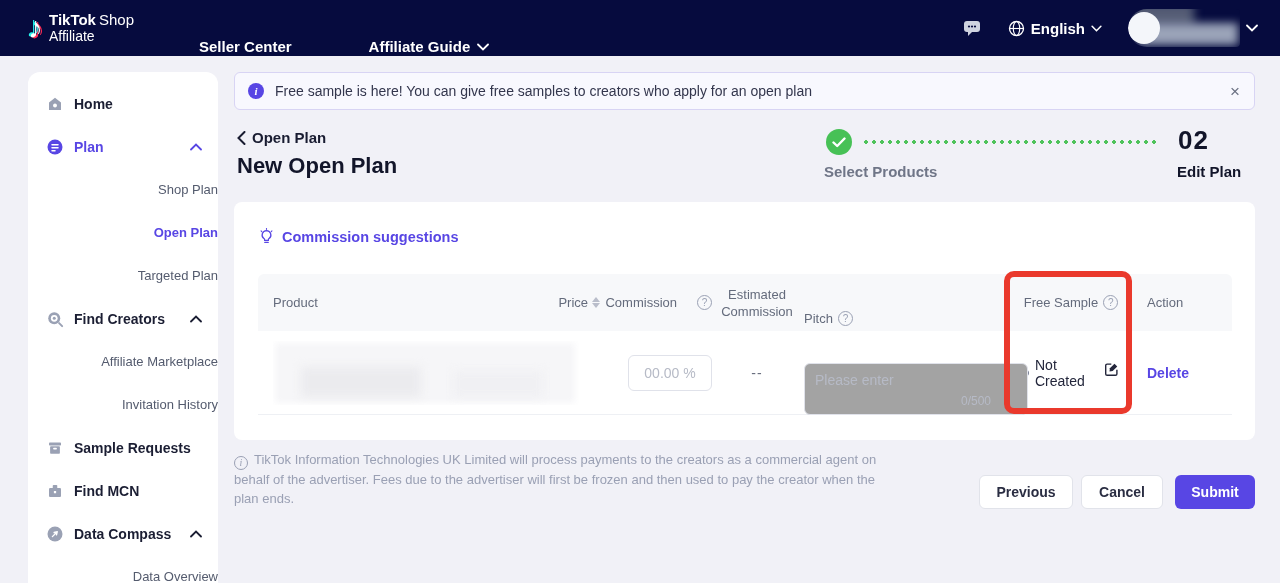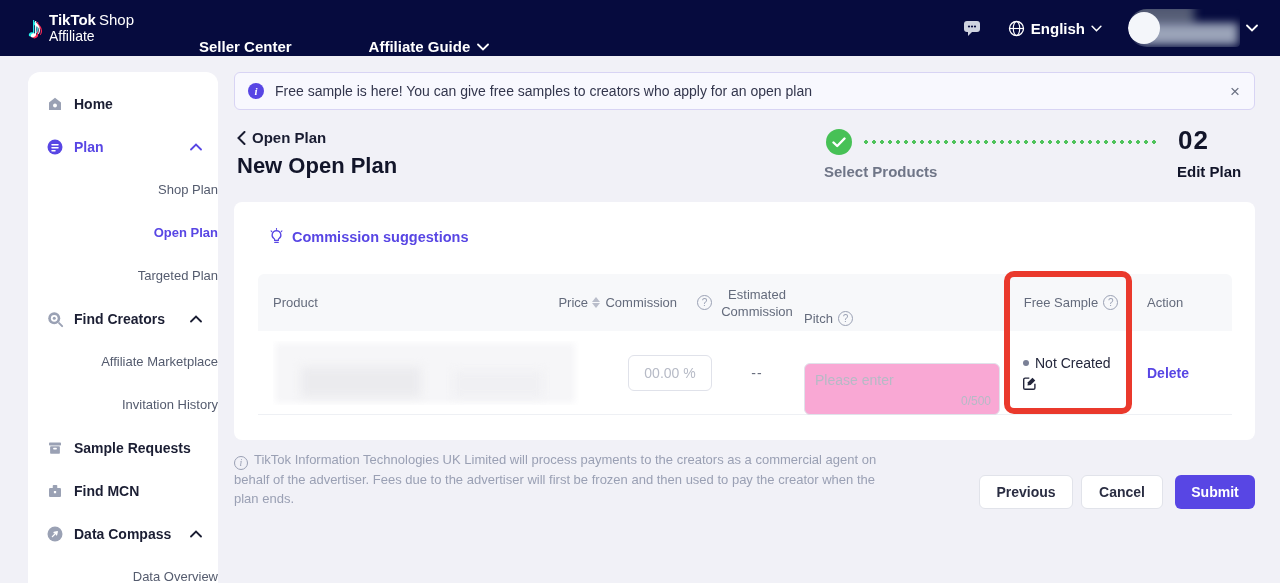--- a/index.html
+++ b/index.html
@@ -87,21 +87,21 @@
     background:#47c156; display:flex; align-items:center; justify-content:center; }
   .step-dots { position:absolute; left:862px; top:140px; width:298px; height:4px;
     background-image:radial-gradient(circle, #4ec35b 1.6px, transparent 1.9px);
     background-size:8px 4px; background-repeat:repeat-x; }
   .step-num { position:absolute; left:1178px; top:125px; font-size:26px; font-weight:700; color:#12152a; letter-spacing:1px; }
   .step-label1 { position:absolute; left:824px; top:163px; font-size:15px; font-weight:600; color:#6f7587; }
   .step-label2 { position:absolute; left:1177px; top:163px; font-size:15px; font-weight:700; color:#12152a; }
 
   
   .card { position:absolute; left:234px; top:202px; width:1021px; height:238px; background:#fff; border-radius:8px; }
-  .suggestions { position:absolute; left:268px; top:228px; display:flex; align-items:center; gap:7px;
+  .suggestions { position:absolute; left:258px; top:228px; display:flex; align-items:center; gap:7px;
     color:#5846e4; font-size:14.5px; font-weight:700; cursor:pointer; }
 
   
   .tbl { position:absolute; left:258px; top:274px; width:974px; }
   .tbl-head {
     display:flex; align-items:center; height:57px; background:#f7f8fa; border-radius:6px 6px 0 0;
     font-size:13px; color:#646b7c;
   }
   .tbl-row { display:flex; align-items:center; height:84px; background:#fff; border-bottom:1px solid #eef0f4; }
   .col-product { width:280px; padding-left:15px; }
@@ -128,28 +128,28 @@
 
   .comm-input {
     width:84px; height:36px; border:1px solid #e0e2ea; border-radius:6px; background:#fff;
     font-size:14px; text-align:center; color:#2a2d42; outline:none;
     font-family:"Liberation Sans", sans-serif;
   }
   .comm-input::placeholder { color:#b6bac6; }
   .est-val { color:#6a7080; font-size:14px; letter-spacing:1px; }
   .pitch-box { position:relative; width:196px; height:52px; }
   .pitch-ta {
-    width:196px; height:52px; border:1px solid #e0e2ea; border-radius:6px; resize:none;
-    font-size:14px; padding:8px 10px; color:#2a2d42; outline:none; background:#f9a8d4;
+    width:224px; height:52px; border:1px solid #e0e2ea; border-radius:6px; resize:none;
+    font-size:14px; padding:8px 10px; color:#2a2d42; outline:none; background:#a3a3a3;
     font-family:"Liberation Sans", sans-serif;
   }
   .pitch-ta::placeholder { color:#b6bac6; }
   .pitch-count { position:absolute; right:9px; bottom:7px; font-size:12px; color:#b6bac6; }
 
-  .free-cell { display:flex; flex-direction:column; align-items:flex-start; width:96px; margin:0 auto; }
+  .free-cell { display:flex; align-items:flex-start; width:96px; margin:0 auto; }
   .free-status { display:flex; align-items:center; gap:6px; font-size:14px; color:#23263b; }
   .status-dot { width:6px; height:6px; border-radius:50%; background:#7a8096; flex:none; }
   .edit-ico { margin-top:5px; cursor:pointer; }
   .delete-link { color:#5846e4; font-size:14px; font-weight:700; cursor:pointer; }
 
   .red-box {
     position:absolute; left:1004px; top:271px; width:128px; height:143px;
     border:6px solid #ea392c; border-radius:10px; pointer-events:none; z-index:5;
   }
 

